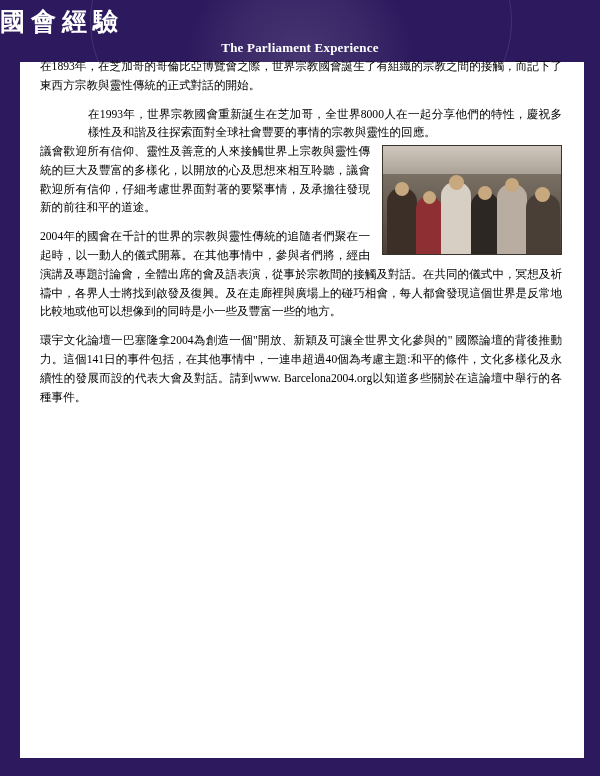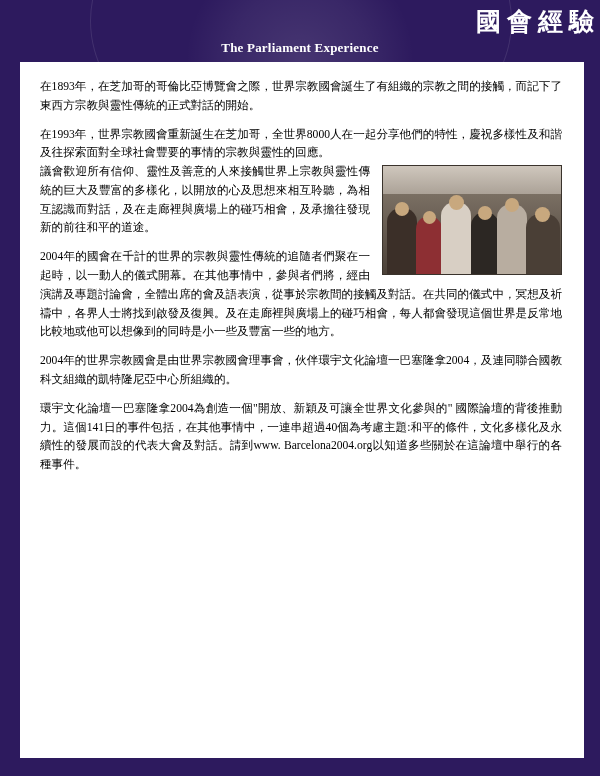--- a/index.html
+++ b/index.html
@@ -42,21 +42,21 @@
     top: -130px;
     width: 420px;
     height: 300px;
     margin-left: -210px;
     border-radius: 50%;
     border: 1px solid rgba(255,255,255,0.10);
   }
   .header-title {
     position: relative;
     z-index: 3;
-    text-align: right;
+    text-align: left;
     color: #ffffff;
     font-size: 25px;
     letter-spacing: 6px;
     padding-top: 8px;
     font-weight: bold;
     line-height: 1.1;
   }
   .header-sub {
     position: relative;
     z-index: 3;
@@ -91,35 +91,36 @@
     bottom: 0;
     width: 600px;
     height: 18px;
     background: #2d1a5e;
   }
 
   
   .content {
     position: absolute;
     left: 20px;
-    top: 64px;
+    top: 44px;
     width: 564px;
     height: 696px;
     padding: 14px 22px 0 20px;
     box-sizing: border-box;
     color: #000000;
     font-size: 11.6px;
     line-height: 1.62;
     text-align: justify;
   }
   p {
     margin: 0 0 10px 0;
   }
   p.tight {
     margin-bottom: 0;
+    margin-left: 48px;
   }
 
   
   .photo {
     float: right;
     width: 178px;
     height: 108px;
     margin: 2px 0 6px 12px;
     background: #6d6257;
     position: relative;
@@ -187,18 +188,17 @@
     <div class="fig f5"></div>
     <div class="fig f6"></div>
     <div class="head h1"></div>
     <div class="head h2"></div>
     <div class="head h3"></div>
     <div class="head h4"></div>
     <div class="head h5"></div>
     <div class="head h6"></div>
   </div>
 
-  <p>議會歡迎所有信仰、靈性及善意的人來接觸世界上宗教與靈性傳統的巨大及豐富的多樣化，以開放的心及思想來相互聆聽，為相互認識而對話，及在走廊裡與廣場上的碰巧相會，及承擔往發現新的前往和平的道途。</p>
+  <p>議會歡迎所有信仰、靈性及善意的人來接觸世界上宗教與靈性傳統的巨大及豐富的多樣化，以開放的心及思想來相互聆聽，議會歡迎所有信仰，仔細考慮世界面對著的要緊事情，及承擔往發現新的前往和平的道途。</p>
   <p>2004年的國會在千計的世界的宗教與靈性傳統的追隨者們聚在一起時，以一動人的儀式開幕。在其他事情中，參與者們將，經由演講及專題討論會，全體出席的會及語表演，從事於宗教間的接觸及對話。在共同的儀式中，冥想及祈禱中，各界人士將找到啟發及復興。及在走廊裡與廣場上的碰巧相會，每人都會發現這個世界是反常地比較地或他可以想像到的同時是小一些及豐富一些的地方。</p>
-  <p>2004年的世界宗教國會是由世界宗教國會理事會，伙伴環宇文化論壇一巴塞隆拿2004，及連同聯合國教科文組織的凱特隆尼亞中心所組織的。</p>
   <p>環宇文化論壇一巴塞隆拿2004為創造一個"開放、新穎及可讓全世界文化參與的" 國際論壇的背後推動力。這個141日的事件包括，在其他事情中，一連串超過40個為考慮主題:和平的條件，文化多樣化及永續性的發展而設的代表大會及對話。請到www. Barcelona2004.org以知道多些關於在這論壇中舉行的各種事件。</p>
 
 </div>
 
 </body></html>

